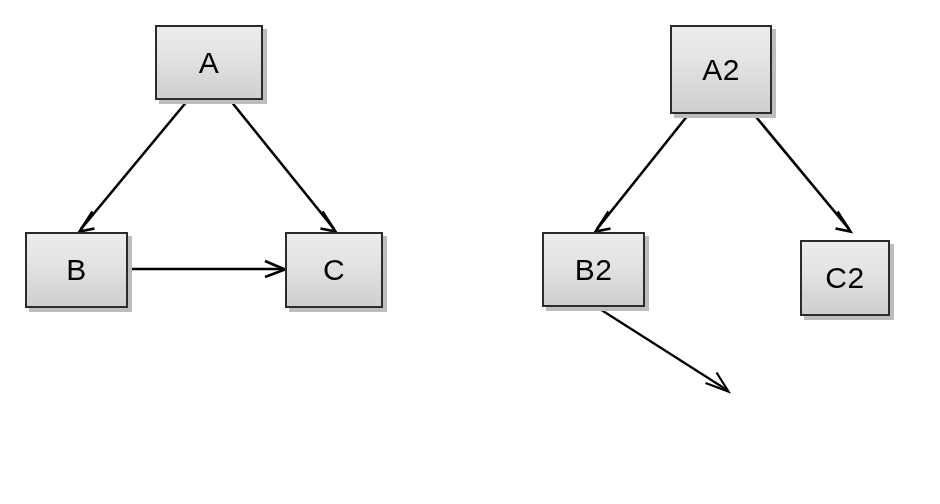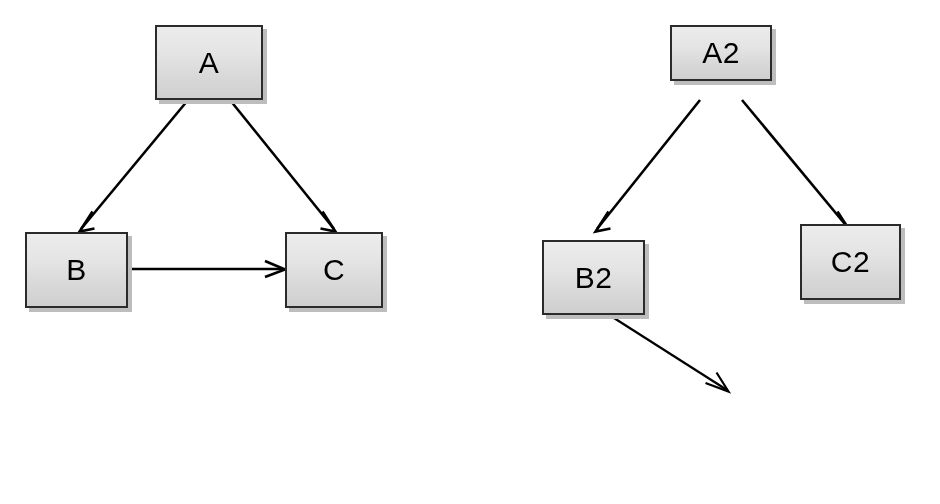--- a/index.html
+++ b/index.html
@@ -93,26 +93,26 @@
   </div>
 
   <div class="node" style="left:25px; top:232px; width:103px; height:76px;">
     <span class="node-label">B</span>
   </div>
 
   <div class="node" style="left:285px; top:232px; width:98px; height:76px;">
     <span class="node-label">C</span>
   </div>
 
-  <div class="node" style="left:670px; top:25px; width:102px; height:56px;">
+  <div class="node" style="left:670px; top:25px; width:102px; height:89px;">
     <span class="node-label">A2</span>
   </div>
 
-  <div class="node" style="left:542px; top:240px; width:103px; height:75px;">
+  <div class="node" style="left:542px; top:232px; width:103px; height:75px;">
     <span class="node-label">B2</span>
   </div>
 
-  <div class="node" style="left:800px; top:224px; width:101px; height:76px;">
+  <div class="node" style="left:800px; top:240px; width:90px; height:76px;">
     <span class="node-label">C2</span>
   </div>
 
 
 </div>
 
 </body></html>

